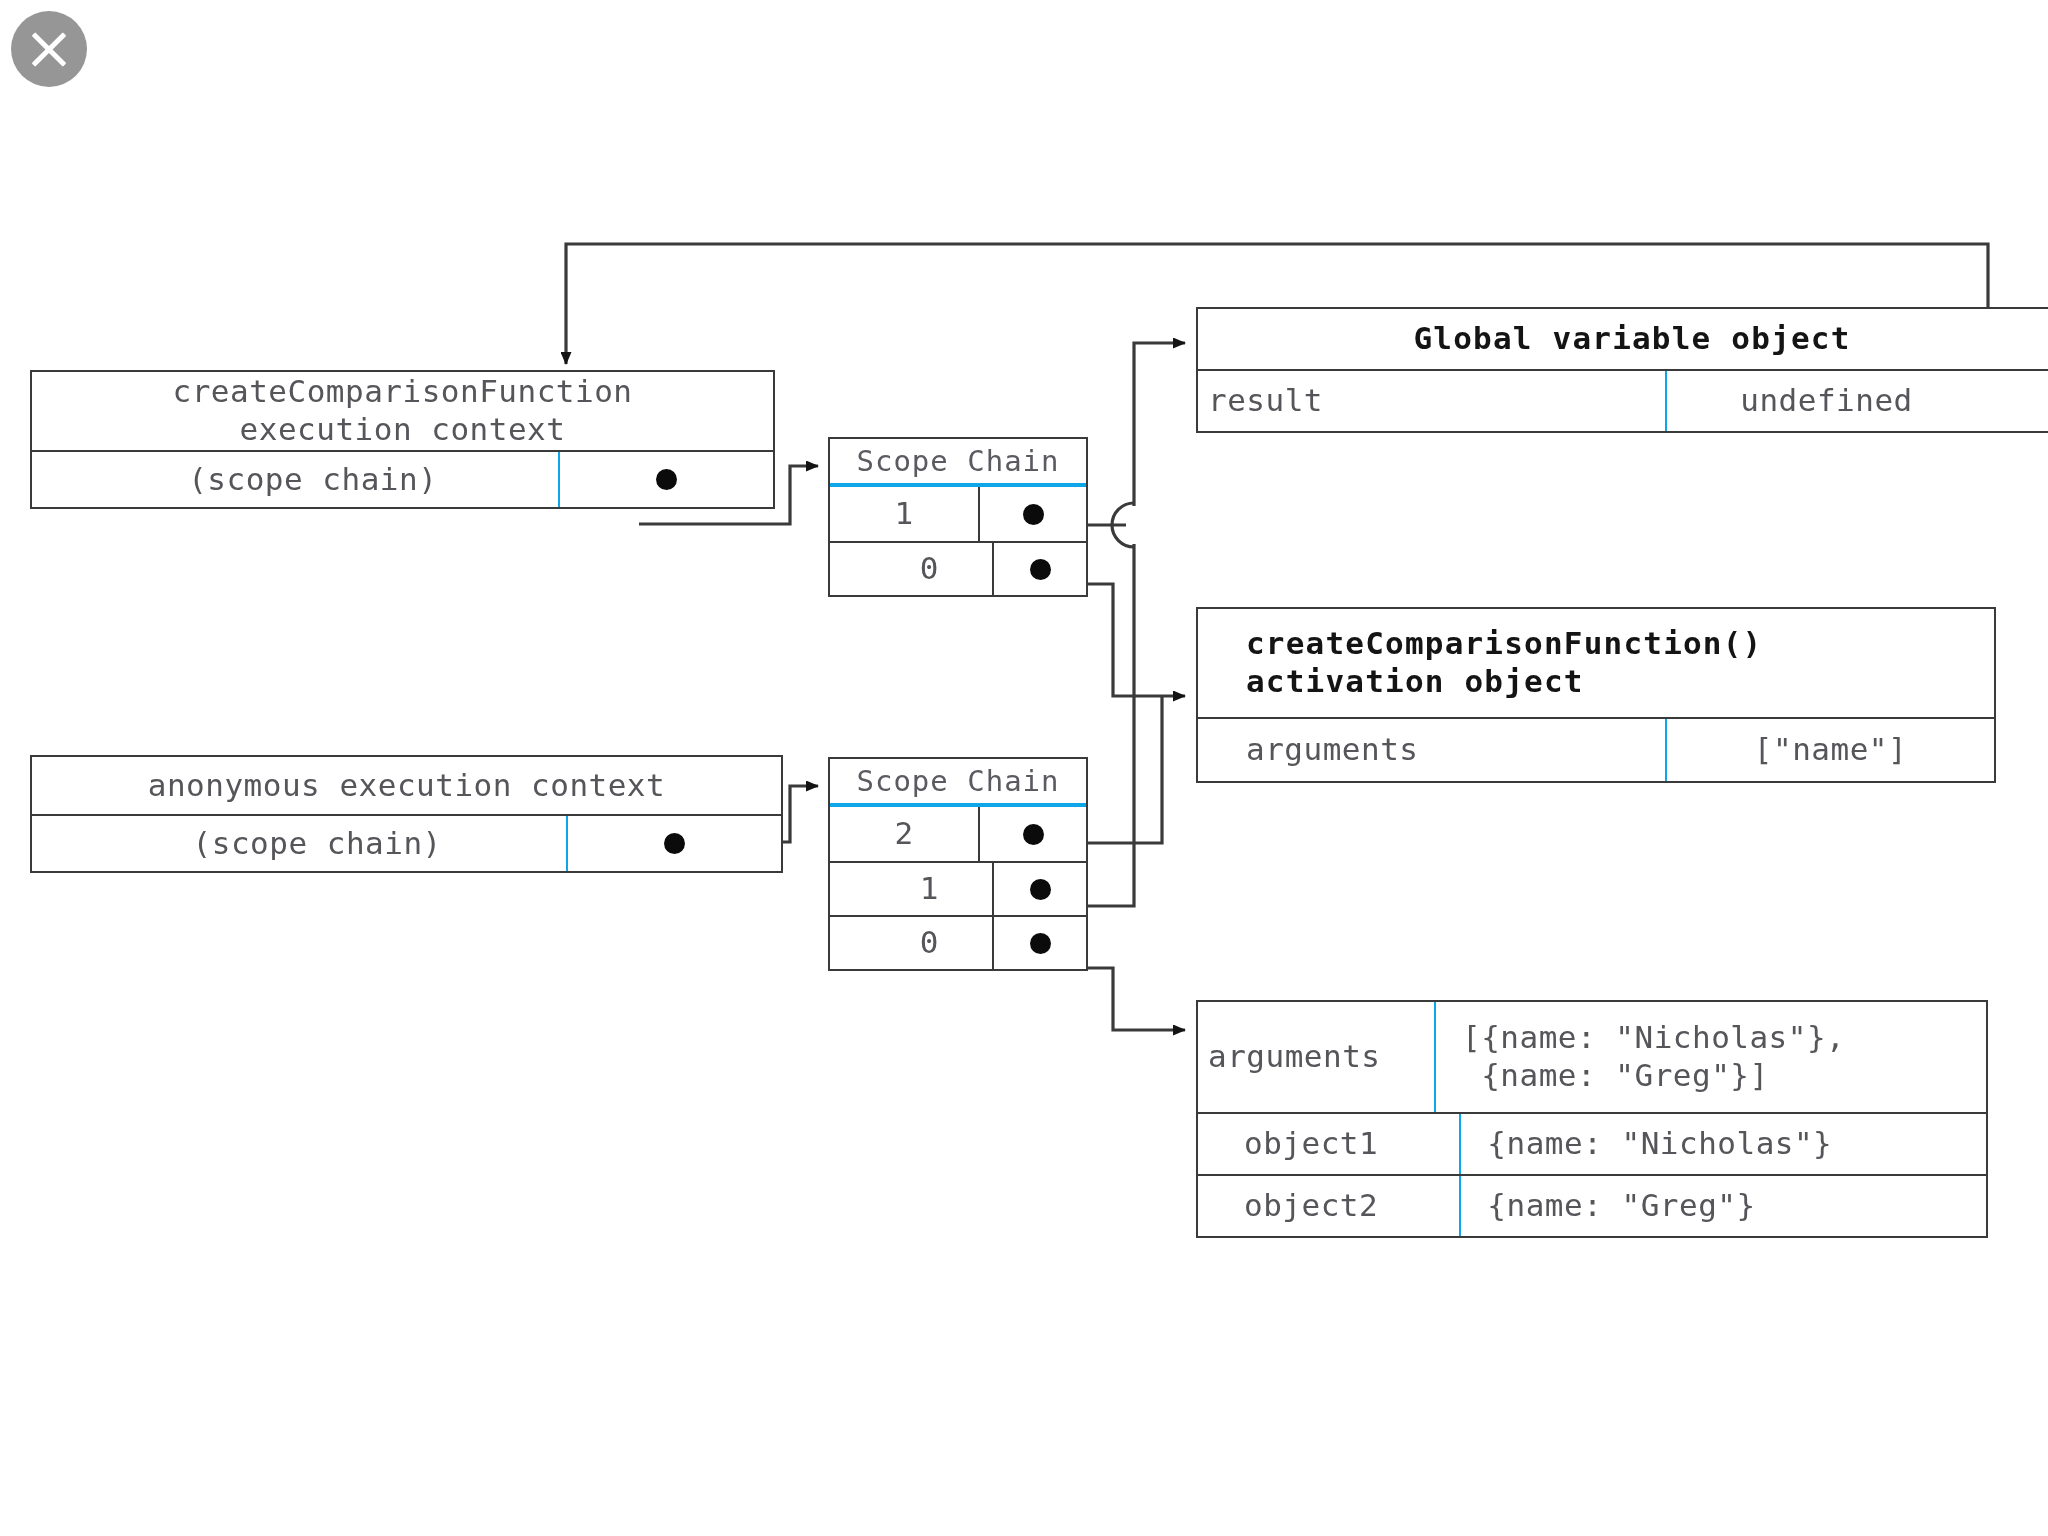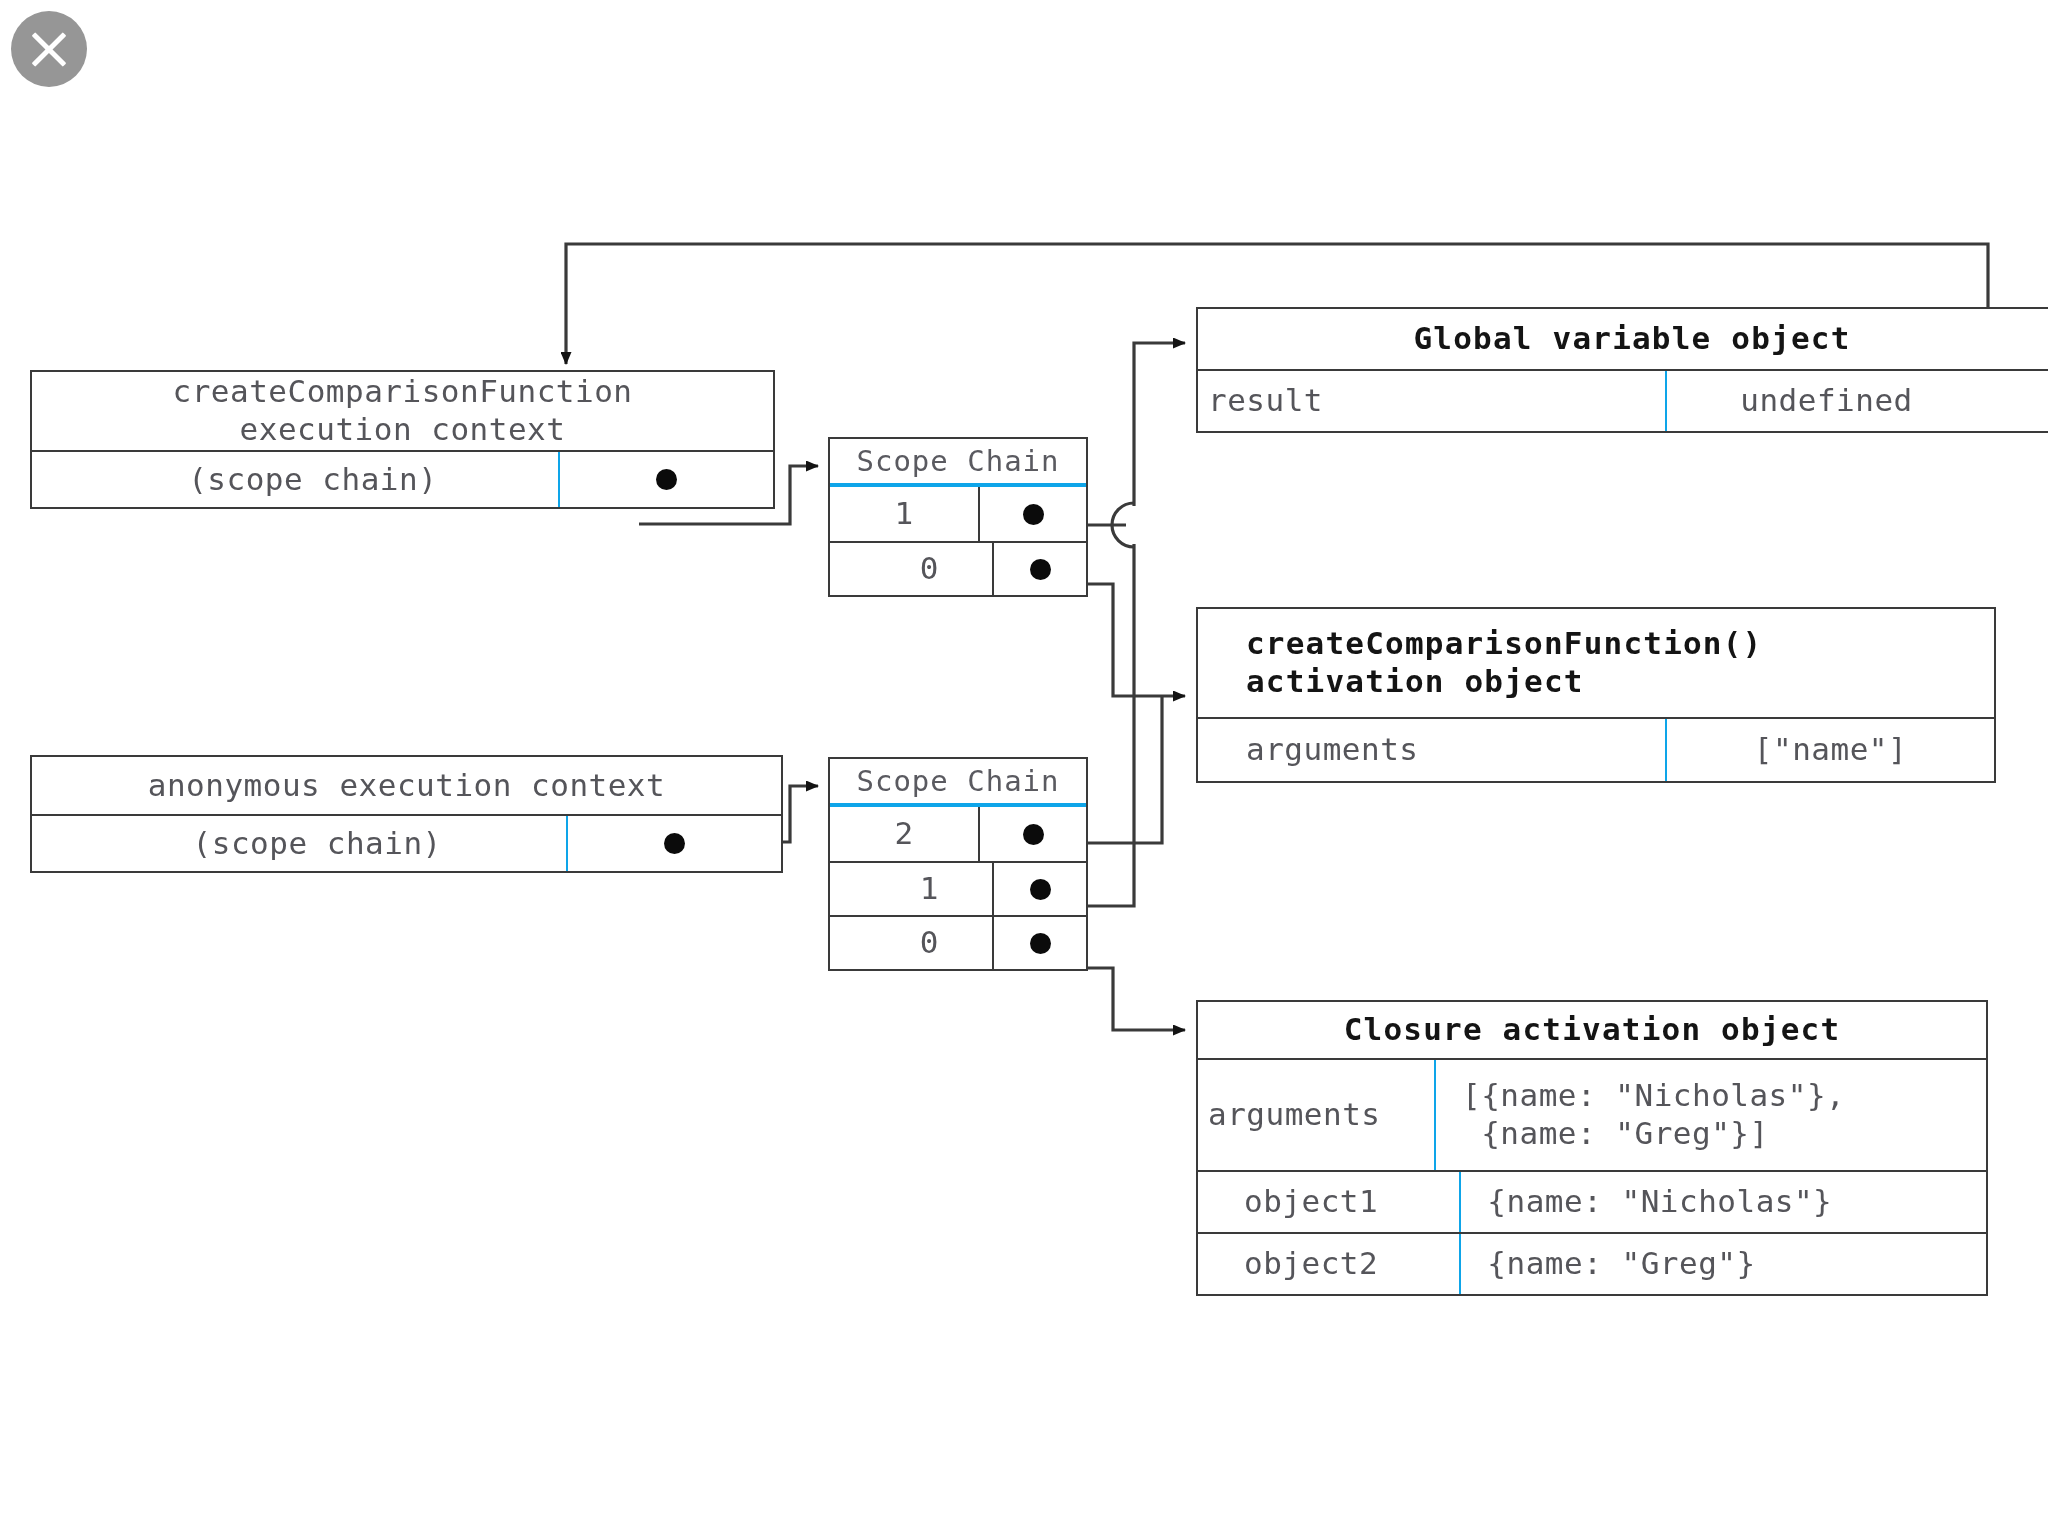--- a/index.html
+++ b/index.html
@@ -260,23 +260,20 @@
       <div class="cell left title-cell" style="width:100%; padding-left:48px;">createComparisonFunction()
 activation object</div>
     </div>
     <div class="row" style="border-top:none;">
       <div class="cell left" style="width:467px; height:62px; padding-left:48px;">arguments</div>
       <div class="cell ctr divider" style="width:329px; height:62px;">["name"]</div>
     </div>
   </div>
 
   <div class="box" id="obj-closure" style="left:1196px; top:1000px; width:792px;">
-    <div class="obj-title" style="height:58px;">
-      <div class="cell ctr title-cell" style="width:100%;">Closure activation object</div>
-    </div>
     <div class="row" style="border-top:none;">
       <div class="cell left" style="width:236px; height:110px;">arguments</div>
       <div class="cell left divider" style="width:552px; height:110px; padding-left:26px;">[{name: "Nicholas"},
  {name: "Greg"}]</div>
     </div>
     <div class="row">
       <div class="cell left" style="width:236px; height:60px;">object1</div>
       <div class="cell left divider" style="width:552px; height:60px; padding-left:26px;">{name: "Nicholas"}</div>
     </div>
     <div class="row">

